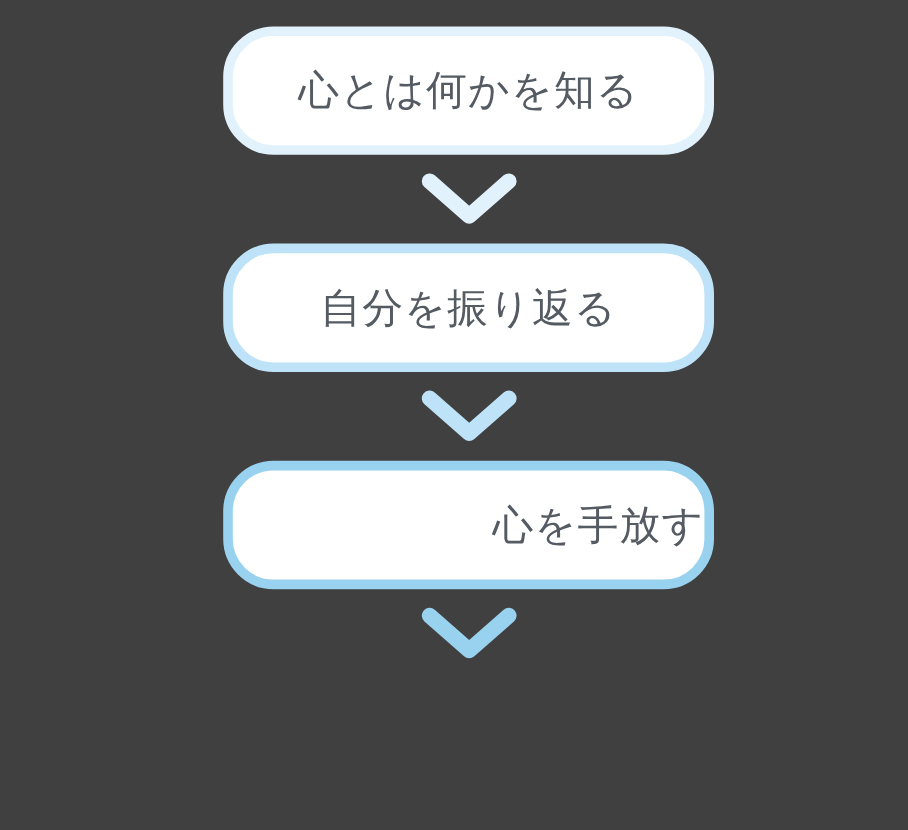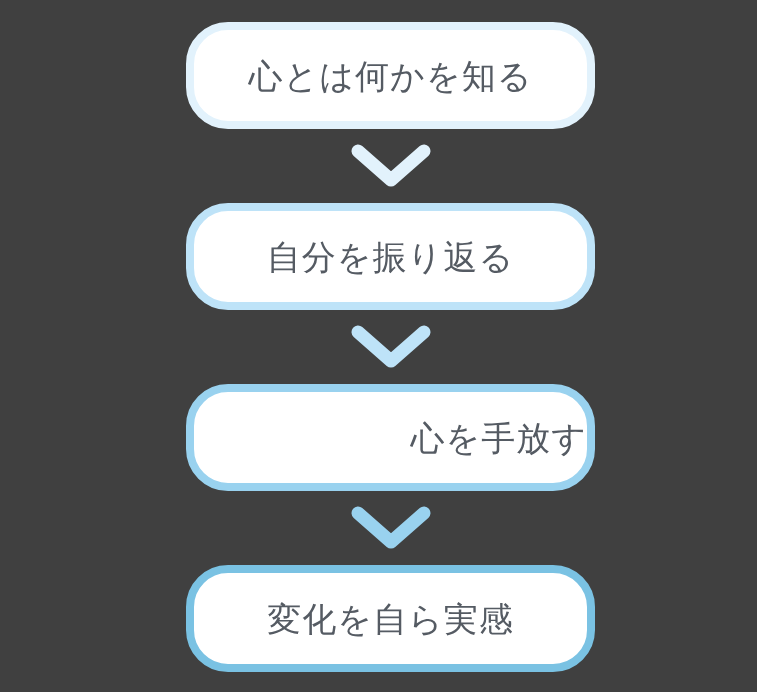--- a/index.html
+++ b/index.html
@@ -85,18 +85,15 @@
     <div class="step-box" style="border-color: rgb(153, 210, 239); justify-content: flex-end;">
       <span class="step-label" style="color: rgb(85, 91, 99);">心を手放す</span>
     </div>
 
     <div class="arrow-wrap">
       <svg class="chevron" width="82" height="46" viewBox="0 0 82 46">
         <path d="M8 8 L41 37 L74 8" fill="none" stroke-width="13" stroke-linecap="round" stroke-linejoin="round" style="stroke: rgb(153, 210, 239);"></path>
       </svg>
     </div>
 
-    <div class="step-box" style="border-color: rgb(122, 194, 227);">
-      <span class="step-label" style="color: rgb(85, 91, 99);">変化を自ら実感</span>
-    </div>
 
   </div>
 </div>
 
 </body></html>

